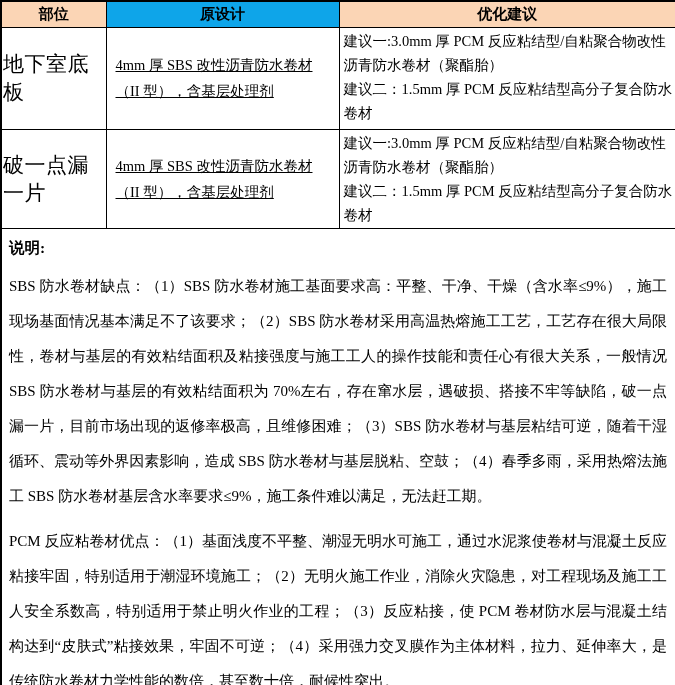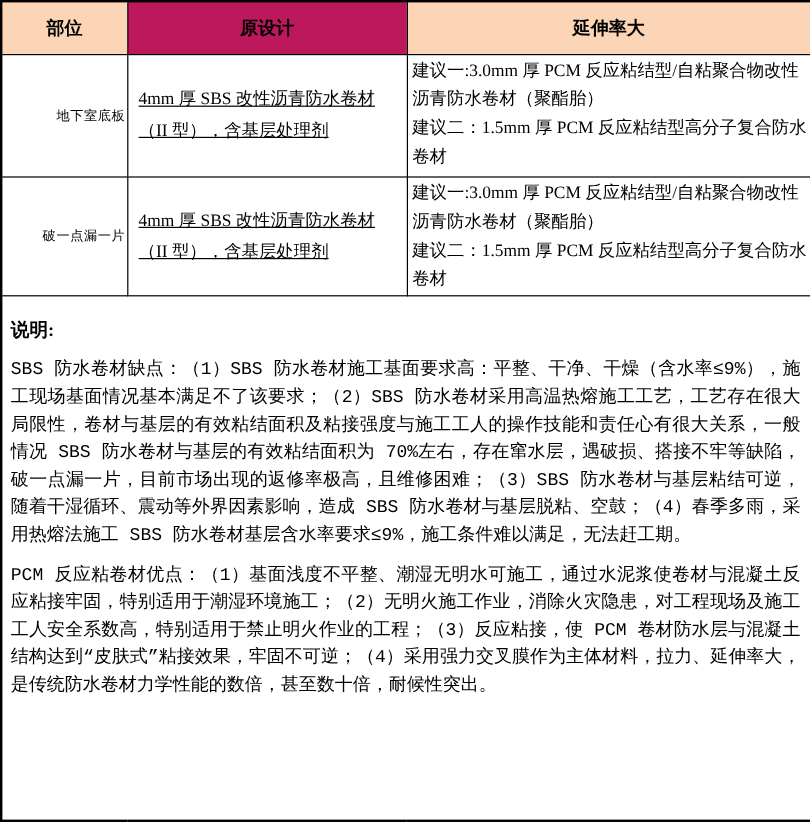--- a/index.html
+++ b/index.html
@@ -15,33 +15,33 @@
     width: 675px;
     height: 685px;
     border: 2px solid #000;
     font-family: "Liberation Serif", "DejaVu Serif", serif;
     color: #000;
   }
   th, td {
     border: 1px solid #000;
     overflow: hidden;
   }
-  thead tr { height: 44px; }
+  thead tr { height: 26px; }
   th {
     font-size: 15px;
     font-weight: bold;
     text-align: center;
     vertical-align: middle;
   }
   tr.data-row-1 { height: 102px; }
   tr.data-row-2 { height: 92px; }
   td.part-cell {
-    text-align: right;
+    text-align: left;
     vertical-align: middle;
-    font-size: 11px;
+    font-size: 21px;
     letter-spacing: 0.5px;
   }
   td.orig-cell {
     vertical-align: middle;
     font-size: 14.5px;
     line-height: 26px;
     padding: 2px 6px 2px 9px;
     text-align: left;
     text-decoration: underline;
   }
@@ -56,43 +56,42 @@
   }
   td.note-cell {
     vertical-align: top;
     padding: 2px 8px 4px 7px;
     font-size: 15px;
   }
   .note-title {
     font-weight: bold;
     font-size: 15.5px;
     line-height: 30px;
-    margin-top: 12px;
+    margin-top: 2px;
   }
   .note-para {
     margin: 6px 0 10px 0;
-    line-height: 23px;
+    line-height: 35px;
     text-align: justify;
-    font-family: Liberation Mono, monospace;
   }
 </style>
 </head>
 <body>
 
 <table>
   <colgroup>
     <col style="width:105px">
     <col style="width:233px">
     <col style="width:337px">
   </colgroup>
   <thead>
     <tr>
       <th style="background: rgb(251, 213, 181);">部位</th>
-      <th style="background: #be185d;">原设计</th>
-      <th style="background: rgb(251, 213, 181);">延伸率大</th>
+      <th style="background: #0ea5e9;">原设计</th>
+      <th style="background: rgb(251, 213, 181);">优化建议</th>
     </tr>
   </thead>
   <tbody>
     <tr class="data-row-1">
       <td class="part-cell">地下室底板</td>
       <td class="orig-cell">4mm 厚 SBS 改性沥青防水卷材（II 型），含基层处理剂</td>
       <td class="sugg-cell">建议一:3.0mm 厚 PCM 反应粘结型/自粘聚合物改性沥青防水卷材（聚酯胎）
 建议二：1.5mm 厚 PCM 反应粘结型高分子复合防水卷材</td>
     </tr>
     <tr class="data-row-2">

